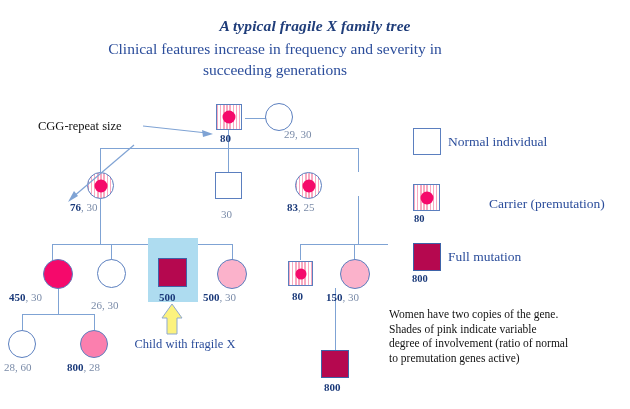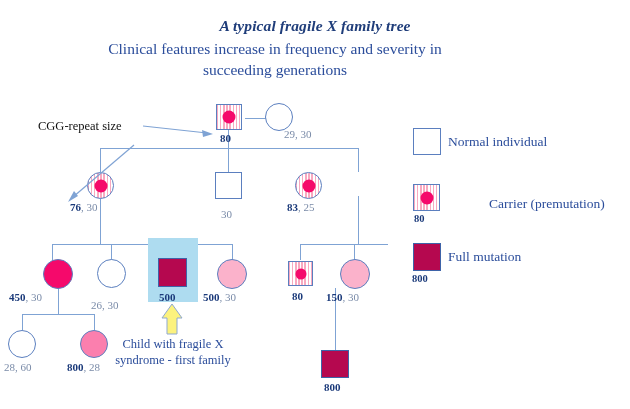--- a/index.html
+++ b/index.html
@@ -100,20 +100,21 @@
     font-size: 12.5px;
     color: #111111;
     white-space: nowrap;
   }
   .anno-blue {
     position: absolute;
     font-size: 12.5px;
     color: #2B4D9B;
     line-height: 16px;
     text-align: center;
+    margin-left: 12px;
   }
   .note-black {
     position: absolute;
     font-size: 11.5px;
     color: #111111;
     line-height: 14.5px;
   }
 
   
   .legend-text {
@@ -299,21 +300,20 @@
       <polygon points="68,202 78,196 74,191" fill="#7FA3D4"></polygon>
     </g>
 
     <g>
       <polygon points="172,304 182,318 177,318 177,334 167,334 167,318 162,318" fill="#FCF27E" stroke="#8FA9D0" stroke-width="1"></polygon>
     </g>
   </svg>
 
   <div class="anno-blue" style="left:108px; top:336px; width:130px;">
     <div>Child with fragile X</div>
-    <div>syndrome - first family</div>
   </div>
 
   <div>
 
     <div>
       <div class="sq" style="left:413px; top:128px; width:28px; height:27px;"></div>
       <div class="legend-text" style="left:448px; top:134px;">Normal individual</div>
     </div>
 
     <div>
@@ -325,14 +325,20 @@
     </div>
 
     <div>
       <div class="sq full-mut" style="left:413px; top:243px; width:28px; height:28px;"></div>
       <div class="legend-num" style="left:412px; top:273px;">800</div>
       <div class="legend-text" style="left:448px; top:249px;">Full mutation</div>
     </div>
 
   </div>
 
+  <div class="note-black" style="left:389px; top:307px; width:240px;">
+    <div>Women have two copies of the gene.</div>
+    <div>Shades of pink indicate variable</div>
+    <div>degree of involvement (ratio of normal</div>
+    <div>to premutation genes active)</div>
+  </div>
 
 </div>
 
 </body></html>

